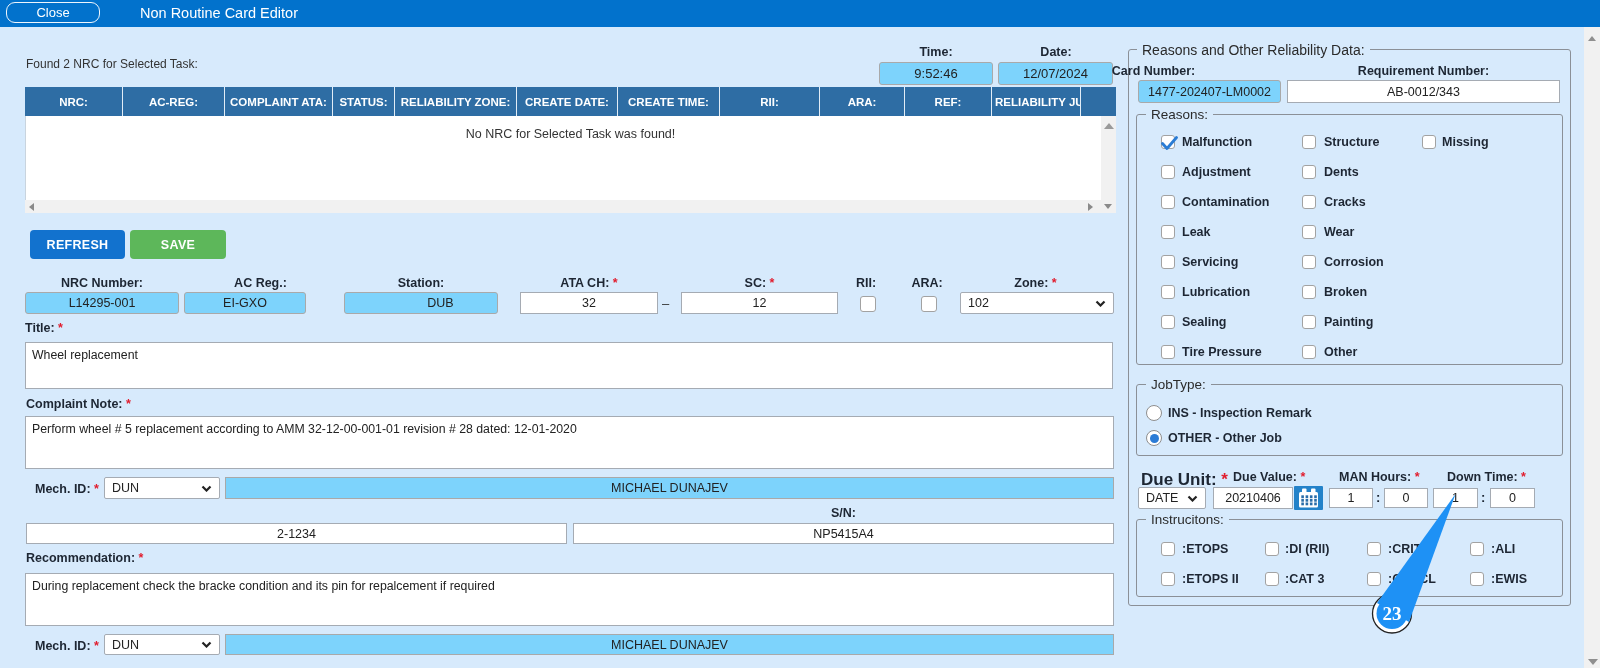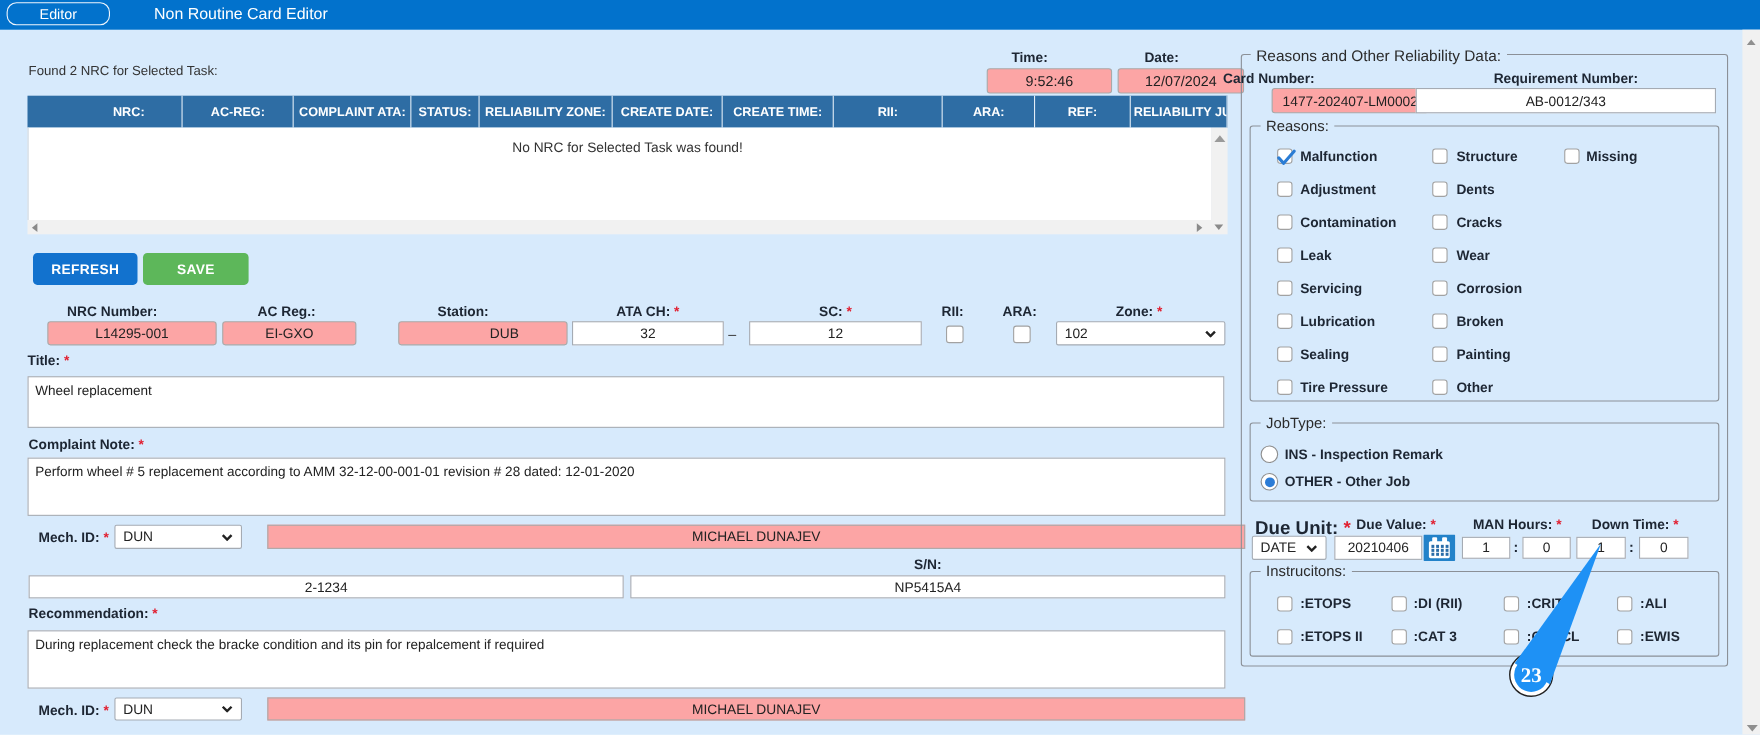--- a/index.html
+++ b/index.html
@@ -1,53 +1,53 @@
 <!DOCTYPE html>
 <html><head>
 <meta charset="utf-8">
 <style>
   html,body{margin:0;padding:0;}
   #page{position:relative;width:1600px;height:668px;background:#d7eafc;
     font-family:"Liberation Sans",sans-serif;overflow:hidden;}
   .abs{position:absolute;box-sizing:border-box;}
   .lbl{position:absolute;box-sizing:border-box;font-weight:bold;font-size:12.5px;color:#1d2633;text-align:center;white-space:nowrap;}
   .ast{color:#e11d2e;}
-  .ghost{position:absolute;box-sizing:border-box;background:#fca5a5;border:1px solid #a9a9a9;border-radius:3px;
-    font-size:12.5px;color:#222;text-align:right;display:flex;align-items:center;justify-content:center;white-space:nowrap;margin-left:18px;}
+  .ghost{position:absolute;box-sizing:border-box;background:#7dd3fc;border:1px solid #a9a9a9;border-radius:3px;
+    font-size:12.5px;color:#222;text-align:right;display:flex;align-items:center;justify-content:center;white-space:nowrap;}
   .inp{position:absolute;box-sizing:border-box;background:#fff;border:1px solid #a5abb3;
     font-size:12.5px;color:#222;display:flex;align-items:center;justify-content:center;white-space:nowrap;}
   .ta{position:absolute;box-sizing:border-box;background:#fff;border:1px solid #a5abb3;
     font-size:12.3px;color:#222;padding:5px 6px;white-space:nowrap;overflow:hidden;}
   .sel{position:absolute;box-sizing:border-box;background:#fff;border:1px solid #a5abb3;border-radius:2px;
     font-size:12.5px;color:#222;display:flex;align-items:center;padding-left:7px;}
   .sel svg{position:absolute;right:7px;top:50%;margin-top:-3.5px;}
   .cb{position:absolute;box-sizing:border-box;width:14px;height:14px;background:#fff;border:1px solid #a2a2a2;border-radius:3px;}
   .fsb{position:absolute;box-sizing:border-box;border:1px solid #8b9097;border-radius:3px;}
   .leg{position:absolute;box-sizing:border-box;background:#d7eafc;padding:0 5px;font-size:13.5px;color:#2b2b2b;white-space:nowrap;}
   .hcell{box-sizing:border-box;height:29px;display:flex;align-items:center;justify-content:center;
     font-size:11.5px;font-weight:bold;color:#fff;border-right:1px solid #e2edf7;overflow:hidden;white-space:nowrap;}
 </style>
 </head>
 <body>
 <div id="page">
 
   <div class="abs" style="left:0;top:0;width:1600px;height:27px;background:#0272cc;"></div>
   <div class="abs" style="left:6px;top:2px;width:94px;height:21px;border:1.5px solid #eef5fc;border-radius:9px;
-       color:#fff;font-size:13px;display:flex;align-items:center;justify-content:center;">Editor</div>
+       color:#fff;font-size:13px;display:flex;align-items:center;justify-content:center;">Close</div>
   <div class="abs" style="left:140px;top:5px;color:#fff;font-size:14.5px;">Non Routine Card Editor</div>
 
   <div class="abs" style="left:26px;top:57px;font-size:12px;color:#333;">Found 2 NRC for Selected Task:</div>
 
   <div class="lbl" style="left:896px;top:45px;width:80px;">Time:</div>
   <div class="lbl" style="left:1016px;top:45px;width:80px;">Date:</div>
   <div class="ghost" style="left:879px;top:62px;width:114px;height:23px;font-size:13px;">9:52:46</div>
   <div class="ghost" style="left:998px;top:62px;width:115px;height:23px;font-size:13px;">12/07/2024</div>
 
   <div class="abs" style="left:25px;top:87px;width:1091px;height:29px;background:#2e6da4;display:flex;">
-    <div class="hcell" style="width:98px;margin-left:44px;">NRC:</div>
+    <div class="hcell" style="width:98px;">NRC:</div>
     <div class="hcell" style="width:102px;">AC-REG:</div>
     <div class="hcell" style="width:108px;">COMPLAINT ATA:</div>
     <div class="hcell" style="width:62px;">STATUS:</div>
     <div class="hcell" style="width:122px;">RELIABILITY ZONE:</div>
     <div class="hcell" style="width:101px;">CREATE DATE:</div>
     <div class="hcell" style="width:102px;">CREATE TIME:</div>
     <div class="hcell" style="width:100px;">RII:</div>
     <div class="hcell" style="width:85px;">ARA:</div>
     <div class="hcell" style="width:87px;">REF:</div>
     <div class="hcell" style="width:89px;padding-left:3px;justify-content:flex-start;">RELIABILITY JU</div>

